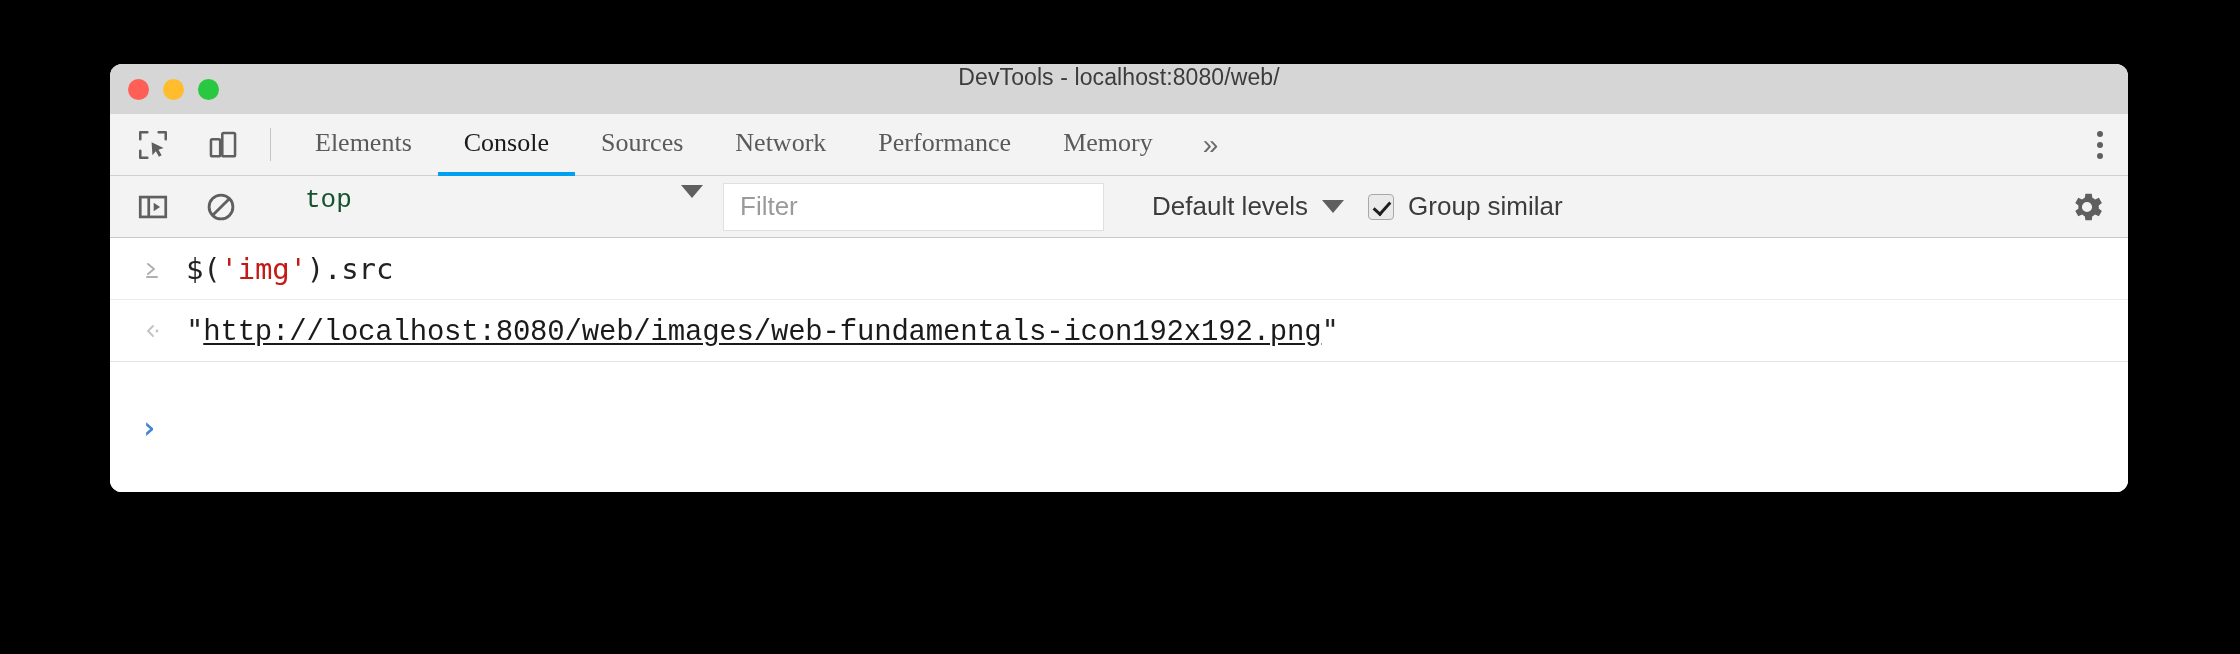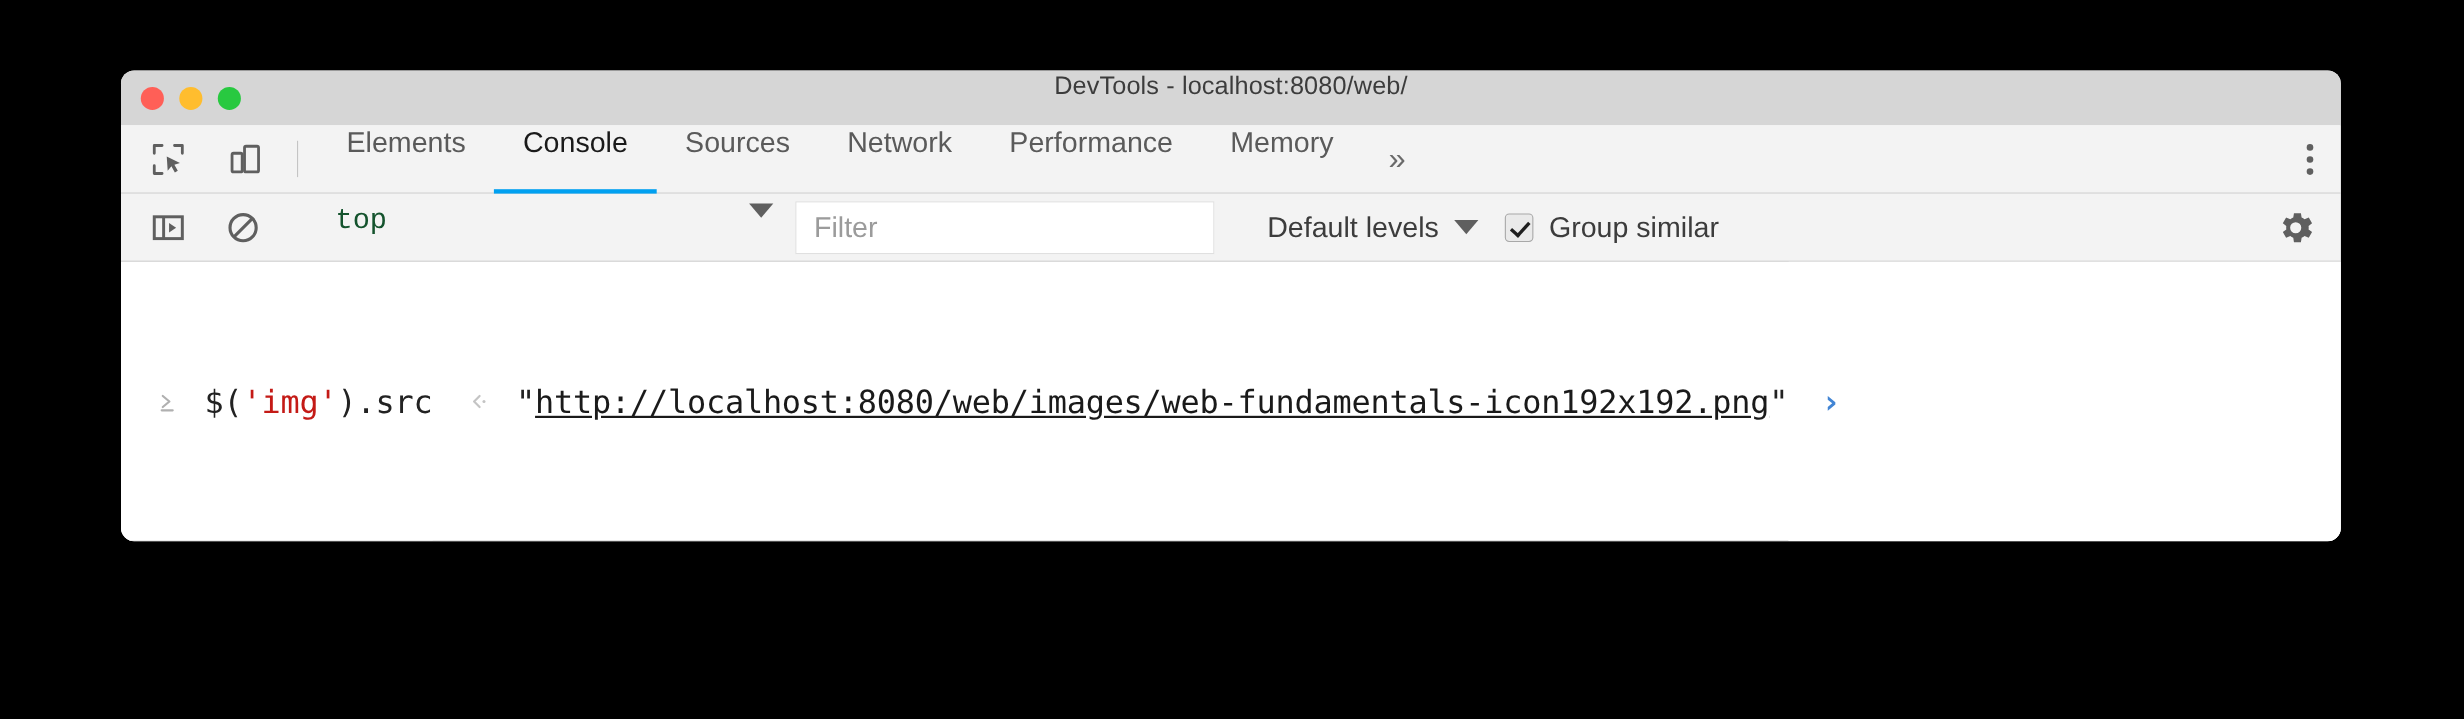--- a/index.html
+++ b/index.html
@@ -74,27 +74,28 @@
     background: #c4c4c4;
     margin: 14px 18px 14px 22px;
     flex: 0 0 1px;
   }
   .tabs {
     display: flex;
     align-items: stretch;
     flex: 1 1 auto;
   }
   .tab {
-    display: flex; align-items: flex-start;
-    padding: 0 26px;
+    display: flex; align-items: flex-end;
+    padding: 17px 26px;
     font-size: 26px;
     color: #5a5a5a;
     cursor: pointer;
     position: relative;
     white-space: nowrap;
+    font-family: Liberation Serif, serif;
   }
   .tab.active { color: #1a1a1a; }
   .tab.active::after {
     content: "";
     position: absolute;
     left: 0; right: 0; bottom: -1px;
     height: 4px;
     background: var(--accent, #00a0f0);
   }
   .tab-more {
@@ -191,21 +192,21 @@
     border-width: 0 3.5px 3.5px 0;
     transform: rotate(42deg);
   }
   .gear { margin-left: auto; margin-right: 22px; cursor: pointer; display:flex; align-items:center; }
 
   
   .console-body {
     flex: 1 1 auto;
     background: #ffffff;
     display: flex;
-    flex-direction: row;
+    flex-direction: column;
     font-family: "DejaVu Sans Mono", monospace;
   }
   .msg {
     display: flex;
     align-items: center;
     min-height: 62px;
     padding-left: 30px;
     border-bottom: 1px solid #ebebeb;
   }
   .msg-sep { border-bottom: 1px solid #e2e2e2; }
@@ -216,21 +217,21 @@
     color: #b0b0b0;
     display: flex; align-items: center;
   }
   .msg-text {
     font-size: 29px;
     color: #222;
     letter-spacing: -0.2px;
     white-space: pre;
   }
   .str { color: #c41a16; }
-  .link { text-decoration: underline; text-underline-offset: 3px; cursor: pointer; color: #1a1a1a; }
+  .link { text-decoration: underline; text-underline-offset: 3px; cursor: pointer; color: #1a1a1a; font-family: Liberation Mono, monospace; }
   .prompt-row {
     display: flex;
     align-items: center;
     flex: 1 1 auto;
     padding-left: 30px;
     background: #fff;
     cursor: text;
   }
   .prompt-chev {
     width: 46px; flex: 0 0 46px;

